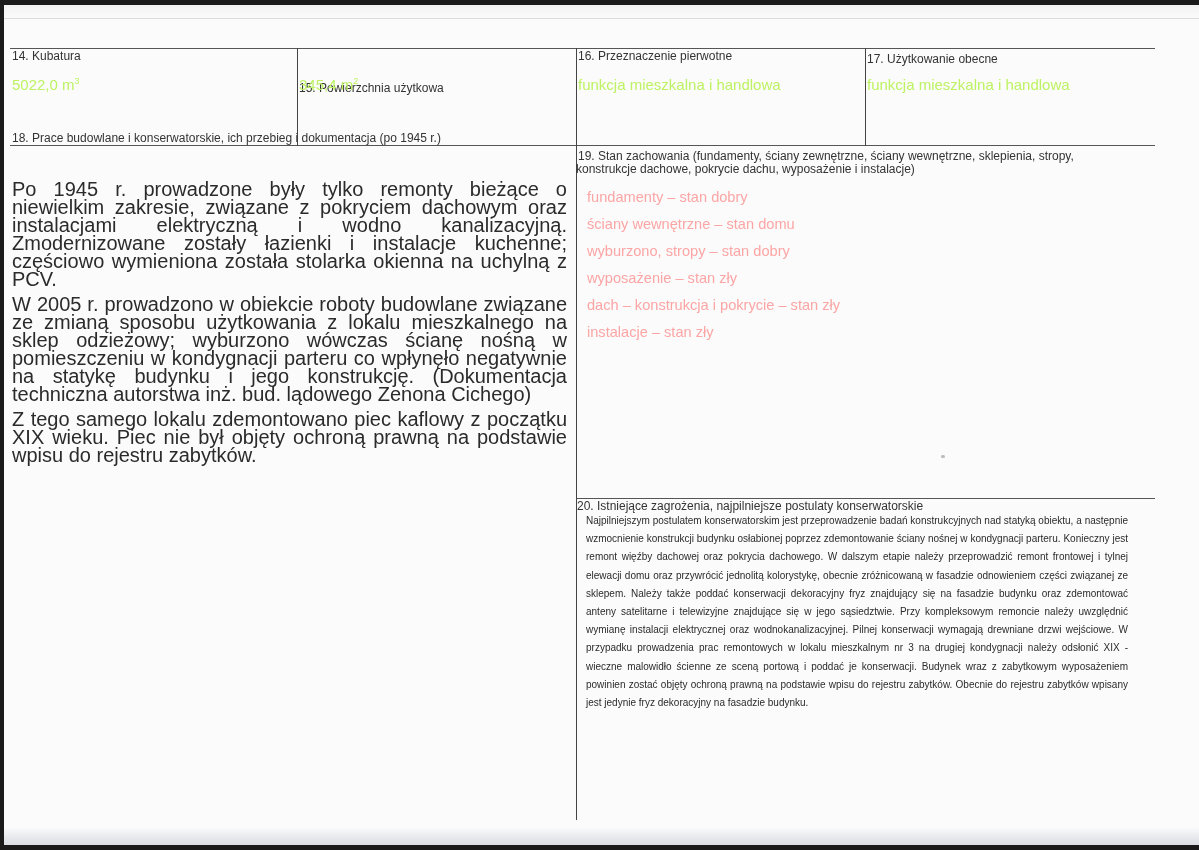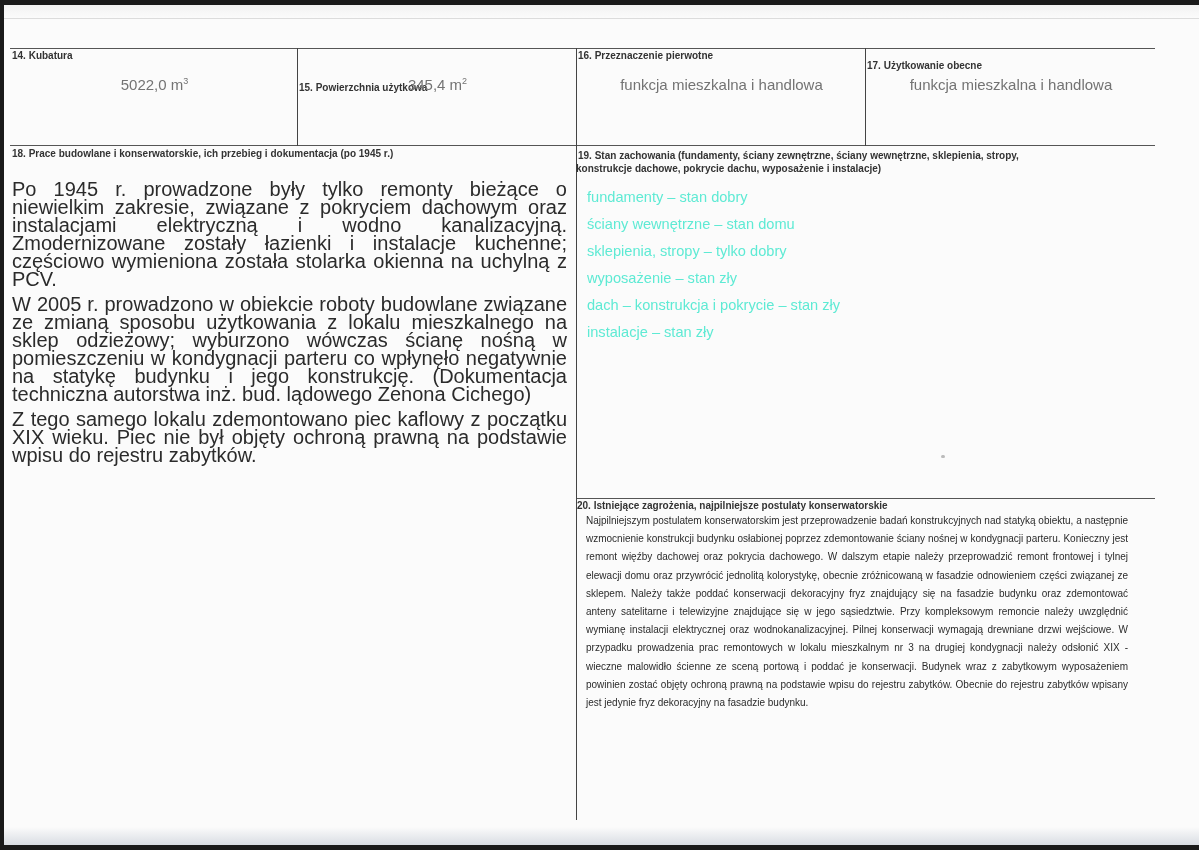--- a/index.html
+++ b/index.html
@@ -25,49 +25,47 @@
     }
     .bottomshade {
       position: absolute; left: 0; bottom: 0; width: 1195px; height: 18px;
       background: linear-gradient(#fbfbfb, #d9dde3);
     }
     .line-h { position: absolute; height: 1px; background: #555; }
     .line-v { position: absolute; width: 1px; background: #444; }
 
     .label {
       position: absolute;
-      font-size: 10px;
+      font-size: 12px;
       color: #333;
       line-height: 12px;
       white-space: nowrap;
-      font-weight: bold;
     }
     .value {
       position: absolute;
       font-size: 15px;
-      color: #737373;
-      text-align: center;
+      color: #bef264;
       white-space: nowrap;
     }
     .value sup { font-size: 9px; vertical-align: super; line-height: 0; }
 
     .para {
       position: absolute;
       font-size: 20px;
       line-height: 18px;
       color: #2b2b2b;
       text-align: justify;
     }
     .para p { margin-bottom: 7px; }
     .para p.last { text-align-last: left; }
 
     .list19 { position: absolute; left: 587px; top: 186px; }
     .list19 div {
       font-size: 14.6px;
-      color: #5eead4;
+      color: #fca5a5;
       height: 27px;
       line-height: 22px;
       white-space: nowrap;
     }
 
     .para20 {
       position: absolute;
       left: 586px; top: 512px; width: 542px;
       font-size: 10px;
       line-height: 18.2px;
@@ -98,36 +96,36 @@
 </div>
 
 <div class="label" style="left:299px; top:50px;margin-top:32px;">15. Powierzchnia użytkowa</div>
 <div class="value" style="left:299px; top:76px; width:277px;">
   <span>345,4 m</span><sup>2</sup>
 </div>
 
 <div class="label" style="left:578px; top:50px;">16. Przeznaczenie pierwotne</div>
 <div class="value" style="left:578px; top:76px; width:287px;">funkcja mieszkalna i handlowa</div>
 
-<div class="label" style="left:867px; top:60px;">17. Użytkowanie obecne</div>
+<div class="label" style="left:867px; top:53px;">17. Użytkowanie obecne</div>
 <div class="value" style="left:867px; top:76px; width:288px;">funkcja mieszkalna i handlowa</div>
 
-<div class="label" style="left:12px; top:148px;">18. Prace budowlane i konserwatorskie, ich przebieg i dokumentacja (po 1945 r.)</div>
+<div class="label" style="left:12px; top:132px;">18. Prace budowlane i konserwatorskie, ich przebieg i dokumentacja (po 1945 r.)</div>
 <div class="para" style="left:12px; top:180px; width:555px;">
   <p>Po 1945 r. prowadzone były tylko remonty bieżące o niewielkim zakresie, związane z pokryciem dachowym oraz instalacjami elektryczną i wodno kanalizacyjną. Zmodernizowane zostały łazienki i instalacje kuchenne; częściowo wymieniona została stolarka okienna na uchylną z PCV.</p>
   <p>W 2005 r. prowadzono w obiekcie roboty budowlane związane ze zmianą sposobu użytkowania z lokalu mieszkalnego na sklep odzieżowy; wyburzono wówczas ścianę nośną w pomieszczeniu w kondygnacji parteru co wpłynęło negatywnie na statykę budynku i jego konstrukcję. (Dokumentacja techniczna autorstwa inż. bud. lądowego Zenona Cichego)</p>
   <p class="last">Z tego samego lokalu zdemontowano piec kaflowy z początku XIX wieku. Piec nie był objęty ochroną prawną na podstawie wpisu do rejestru zabytków.</p>
 </div>
 
 <div class="label" style="left:578px; top:150px;">19. Stan zachowania (fundamenty, ściany zewnętrzne, ściany wewnętrzne, sklepienia, stropy,</div>
 <div class="label" style="left:576px; top:163px;text-align:center;">konstrukcje dachowe, pokrycie dachu, wyposażenie i instalacje)</div>
 <div class="list19">
   <div>fundamenty – stan dobry</div>
   <div>ściany wewnętrzne – stan domu</div>
-  <div>sklepienia, stropy – tylko dobry</div>
+  <div>wyburzono, stropy – stan dobry</div>
   <div>wyposażenie – stan zły</div>
   <div>dach – konstrukcja i pokrycie – stan zły</div>
   <div>instalacje – stan zły</div>
 </div>
 <div class="speck"></div>
 
 <div class="label" style="left:577px; top:500px;text-align:right;">20. Istniejące zagrożenia, najpilniejsze postulaty konserwatorskie</div>
 <div class="para20">Najpilniejszym postulatem konserwatorskim jest przeprowadzenie badań konstrukcyjnych nad statyką obiektu, a następnie wzmocnienie konstrukcji budynku osłabionej poprzez zdemontowanie ściany nośnej w kondygnacji parteru.  Konieczny jest remont więźby dachowej oraz pokrycia dachowego. W dalszym etapie należy przeprowadzić remont frontowej i tylnej elewacji domu oraz przywrócić jednolitą kolorystykę, obecnie zróżnicowaną w fasadzie odnowieniem części związanej ze sklepem. Należy także poddać konserwacji dekoracyjny fryz znajdujący się na fasadzie budynku oraz zdemontować anteny satelitarne i telewizyjne znajdujące się w jego sąsiedztwie. Przy kompleksowym remoncie należy uwzględnić wymianę instalacji elektrycznej oraz wodnokanalizacyjnej. Pilnej konserwacji wymagają drewniane drzwi wejściowe. W przypadku prowadzenia prac remontowych w lokalu mieszkalnym nr 3 na drugiej kondygnacji należy odsłonić XIX -wieczne malowidło ścienne ze sceną portową i poddać je konserwacji. Budynek wraz z zabytkowym wyposażeniem powinien zostać objęty ochroną prawną na podstawie wpisu do rejestru zabytków. Obecnie do rejestru zabytków wpisany jest jedynie fryz dekoracyjny na fasadzie budynku.</div>
 
 </body></html>

